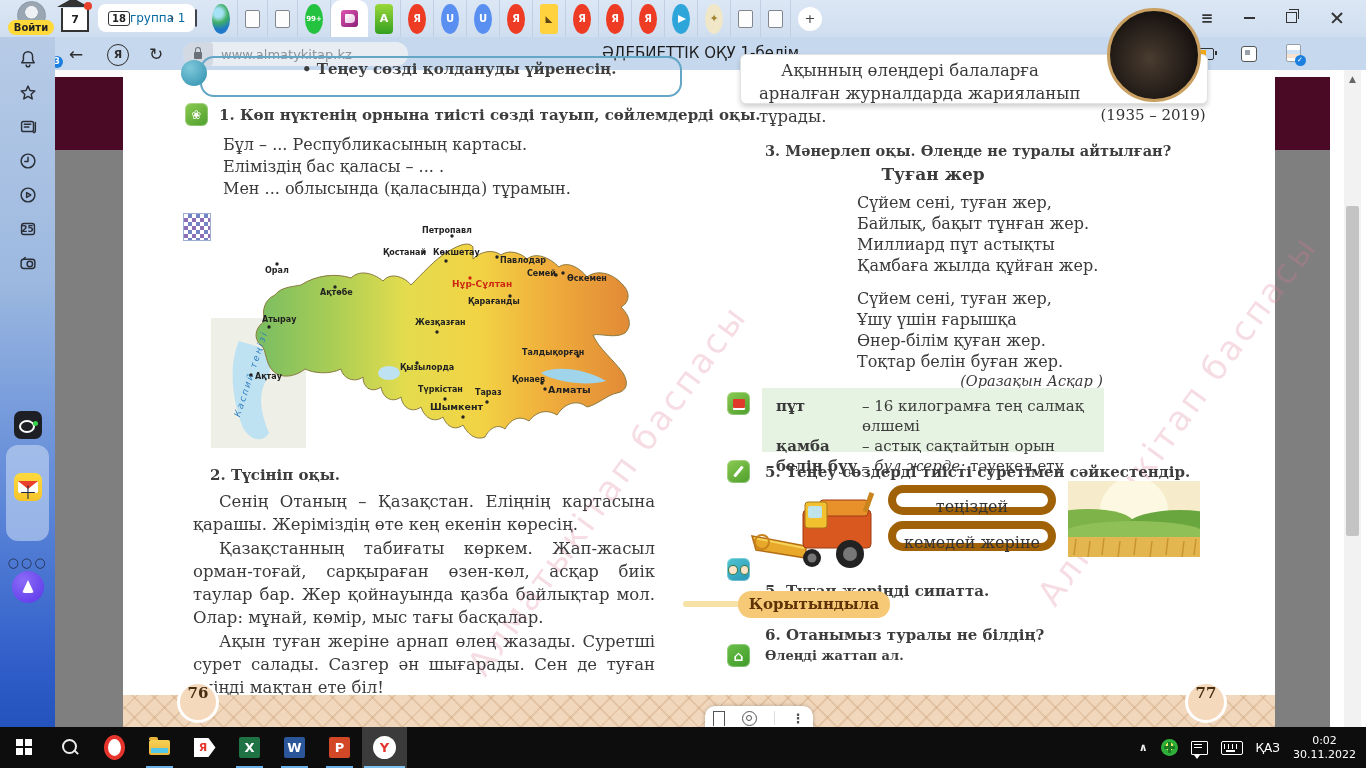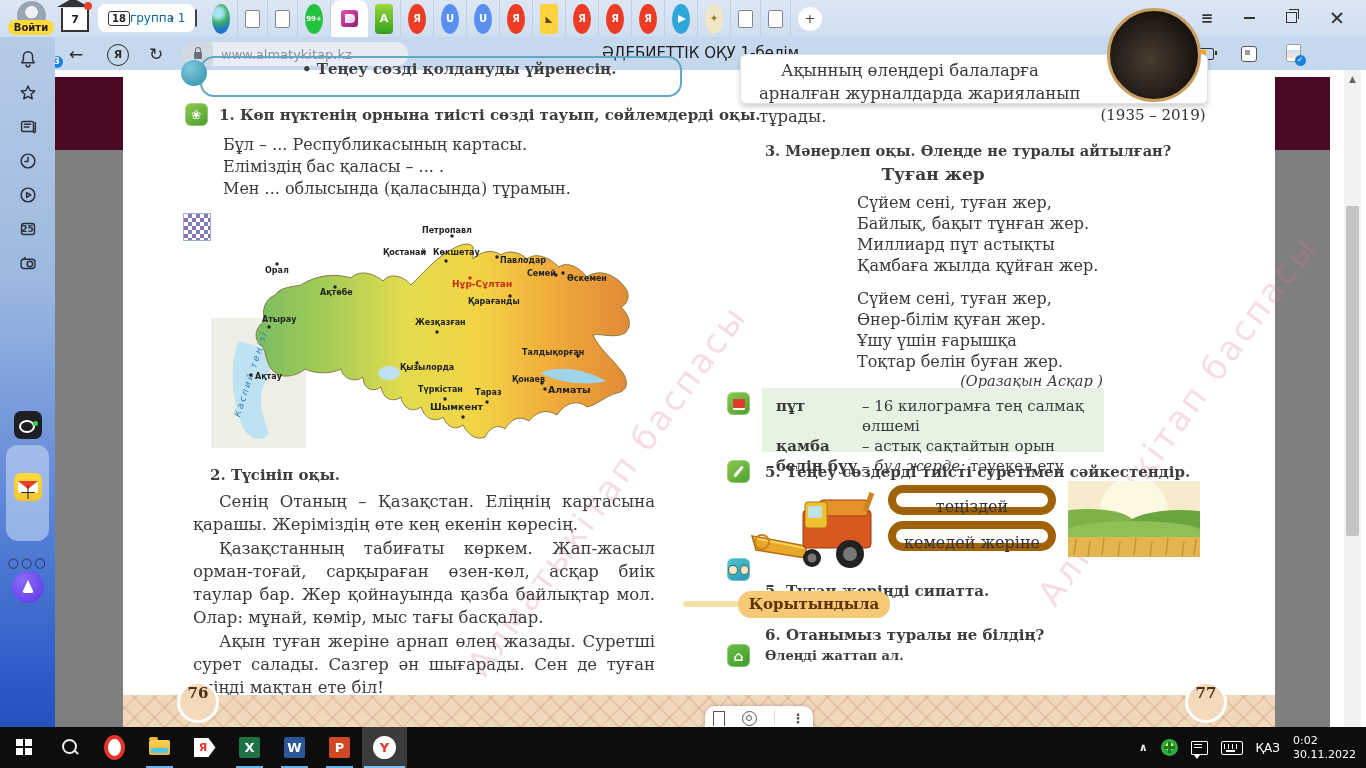--- a/index.html
+++ b/index.html
@@ -175,21 +175,21 @@
   #tray-av{width:17px;height:17px;border-radius:50%;background:radial-gradient(circle at 50% 45%,#ffe95e 0 30%,#2fae3a 33%);position:relative;}
   #tray-av::before{content:"";position:absolute;left:7px;top:3px;width:3px;height:11px;background:#187a22;}
   #tray-av::after{content:"";position:absolute;left:3px;top:7px;width:11px;height:3px;background:#187a22;}
   #tray-msg{width:15px;height:12px;border:1.6px solid #fff;border-radius:1px;position:relative;}
   #tray-msg::before{content:"";position:absolute;left:2px;top:2px;width:8px;height:1.5px;background:#fff;box-shadow:0 3px 0 #fff;}
   #tray-msg::after{content:"";position:absolute;left:2px;bottom:-5px;border-left:3px solid transparent;border-right:3px solid transparent;border-top:4px solid #fff;}
   #tray-kbd{width:20px;height:12px;border:1.6px solid #fff;border-radius:2px;position:relative;}
   #tray-kbd::before{content:"";position:absolute;left:2px;top:2px;width:13px;height:5px;background:repeating-linear-gradient(to right,#fff 0 1.5px,transparent 1.5px 4px);}
   #tray-kbd::after{content:"";position:absolute;left:4px;bottom:1.5px;width:9px;height:1.6px;background:#fff;}
   #tray-lang{font:12px "DejaVu Sans";color:#fff;}
-  #tray-clock{text-align:left;font:11px/14px "DejaVu Sans";color:#fff;padding-right:6px;}
+  #tray-clock{text-align:center;font:11px/14px "DejaVu Sans";color:#fff;padding-right:6px;}
 </style>
 </head>
 <body>
 
 <div id="screen">
 
   <div id="tabbar">
     <div id="avatar-wrap">
       <div id="avatar"></div>
       <div id="login-pill">Войти</div>
@@ -464,22 +464,22 @@
       <div class="ex-title" style="left:642px;top:72px;font-size:14.5px">3. Мәнерлеп оқы. Өлеңде не туралы айтылған?</div>
       <div class="abs" style="left:640px;top:94px;width:340px;text-align:center;font:700 17px 'DejaVu Serif';color:#3a3a3a">Туған жер</div>
       <div class="abs" style="left:734px;top:122px">
         <div class="poem-line">Сүйем сені, туған жер,</div>
         <div class="poem-line">Байлық, бақыт тұнған жер.</div>
         <div class="poem-line">Миллиард пұт астықты</div>
         <div class="poem-line">Қамбаға жылда құйған жер.</div>
       </div>
       <div class="abs" style="left:734px;top:218px">
         <div class="poem-line">Сүйем сені, туған жер,</div>
+        <div class="poem-line">Ұшу үшін ғарышқа</div>
         <div class="poem-line">Өнер-білім қуған жер.</div>
-        <div class="poem-line">Ұшу үшін ғарышқа</div>
         <div class="poem-line">Тоқтар белін буған жер.</div>
       </div>
       <div class="abs" style="left:640px;top:303px;width:340px;text-align:right;font:italic 14.5px 'DejaVu Serif';color:#3a3a3a">(Оразақын Асқар )</div>
 
       <div class="exicon vocab" style="left:604px;top:322px"></div>
       <div id="vocab-box">
         <div class="vocab-row">
           <b>пұт</b>
           <span><span>–</span><i></i><span> 16 килограмға тең салмақ өлшемі</span></span>
         </div>

